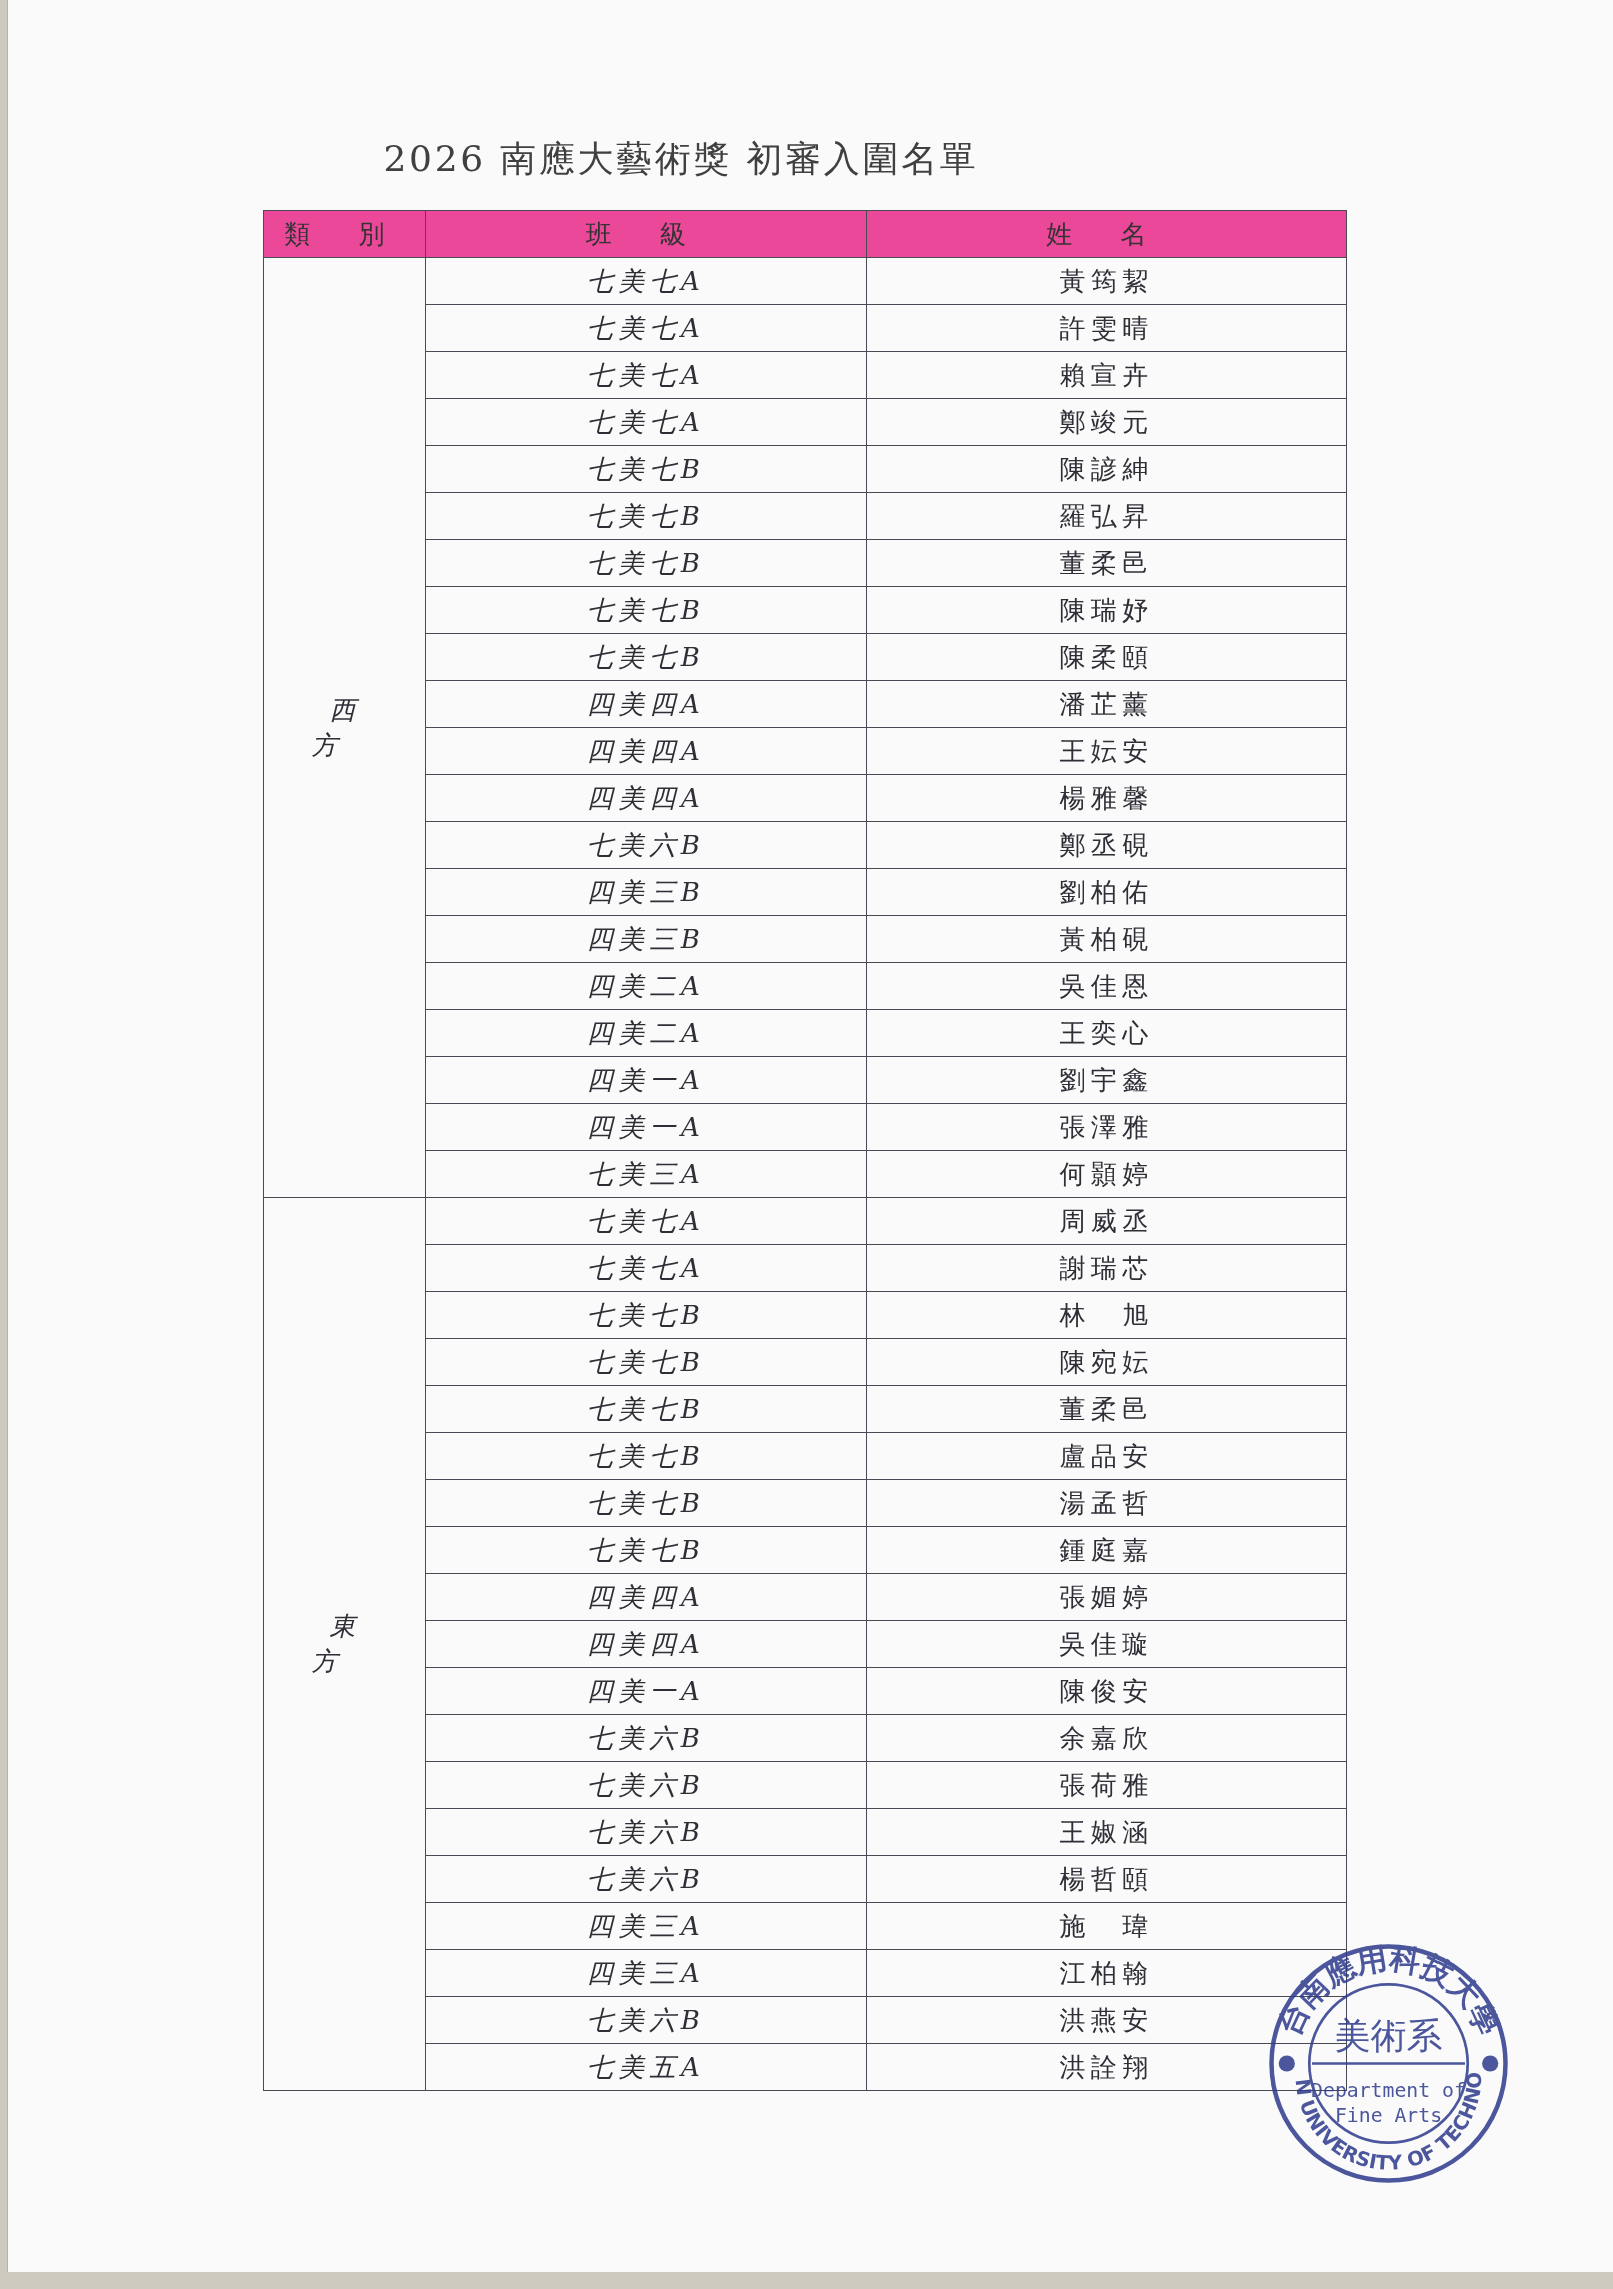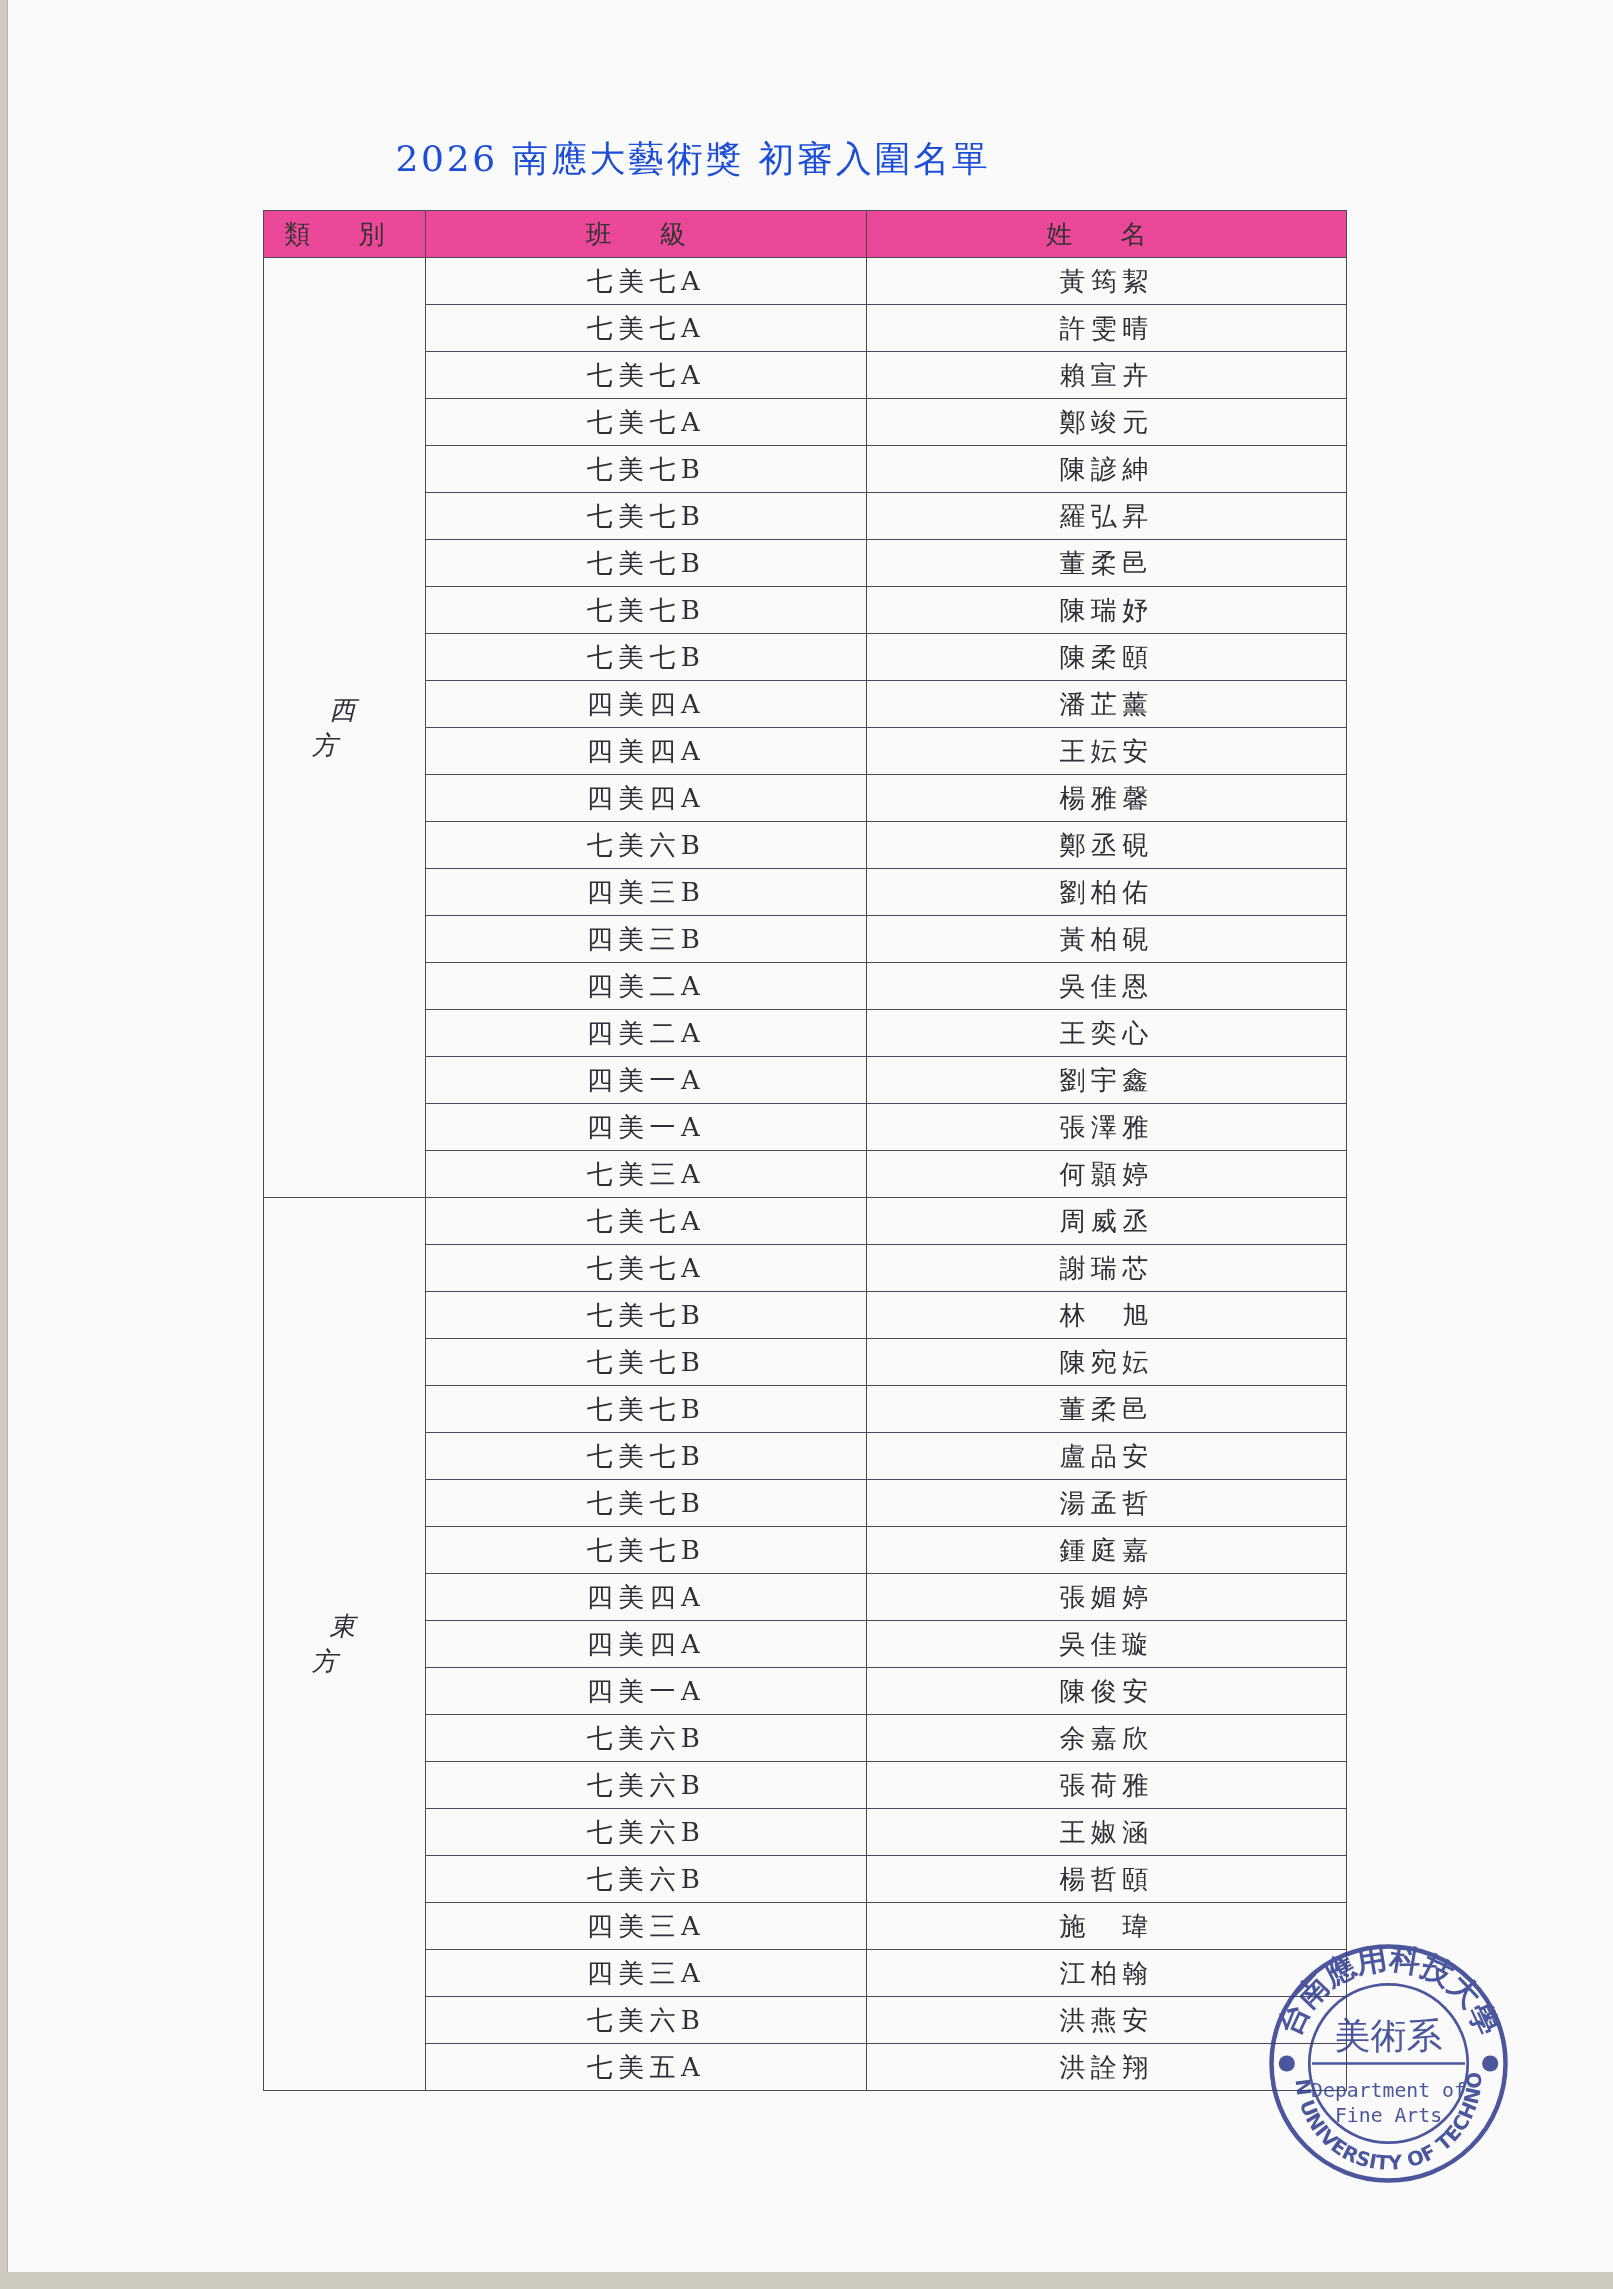--- a/index.html
+++ b/index.html
@@ -8,38 +8,38 @@
     background:#cfcabf;
     font-family:"DejaVu Serif","Liberation Serif",serif;
     color:#2e2e36;
   }
   .page {
     position:absolute; left:7.2px; top:0; width:1607px; height:2272px;
     background:#fafafa;
     border-left:1.8px solid #b8b5ae;
   }
   .title {
-    position:absolute; left:12px; width:1362px; top:135px; text-align:center;
-    font-size:36px; letter-spacing:2.7px; color:#1d4ed8;
+    position:absolute; left:0; width:1362px; top:135px; text-align:center;
+    font-size:36px; letter-spacing:2.7px; color:#404040;
   }
   table.list {
     position:absolute; left:263px; top:210px; width:1083px;
     border-collapse:collapse; table-layout:fixed;
   }
   table.list th, table.list td {
     border:1.8px solid #4a4a55; padding:0; text-align:center; vertical-align:middle;
     font-weight:normal;
   }
   table.list th {
     background:#ec4899; height:46px; font-size:26px; letter-spacing:20px;
     color:#333;
   }
   table.list td { height:46px; font-size:26px; }
   td.cat { font-size:26px; letter-spacing:40px; text-indent:36px;font-style:italic; }
-  td.cls { letter-spacing:5.4px; }
+  td.cls { letter-spacing:5.4px;font-style:italic; }
   td.name { letter-spacing:5.4px; }
   .stamp {
     position:absolute; left:1267px; top:1942px; width:243px; height:243px;
     opacity:0.85;
   }
 </style>
 </head>
 <body>
 
 <div class="page"></div>

